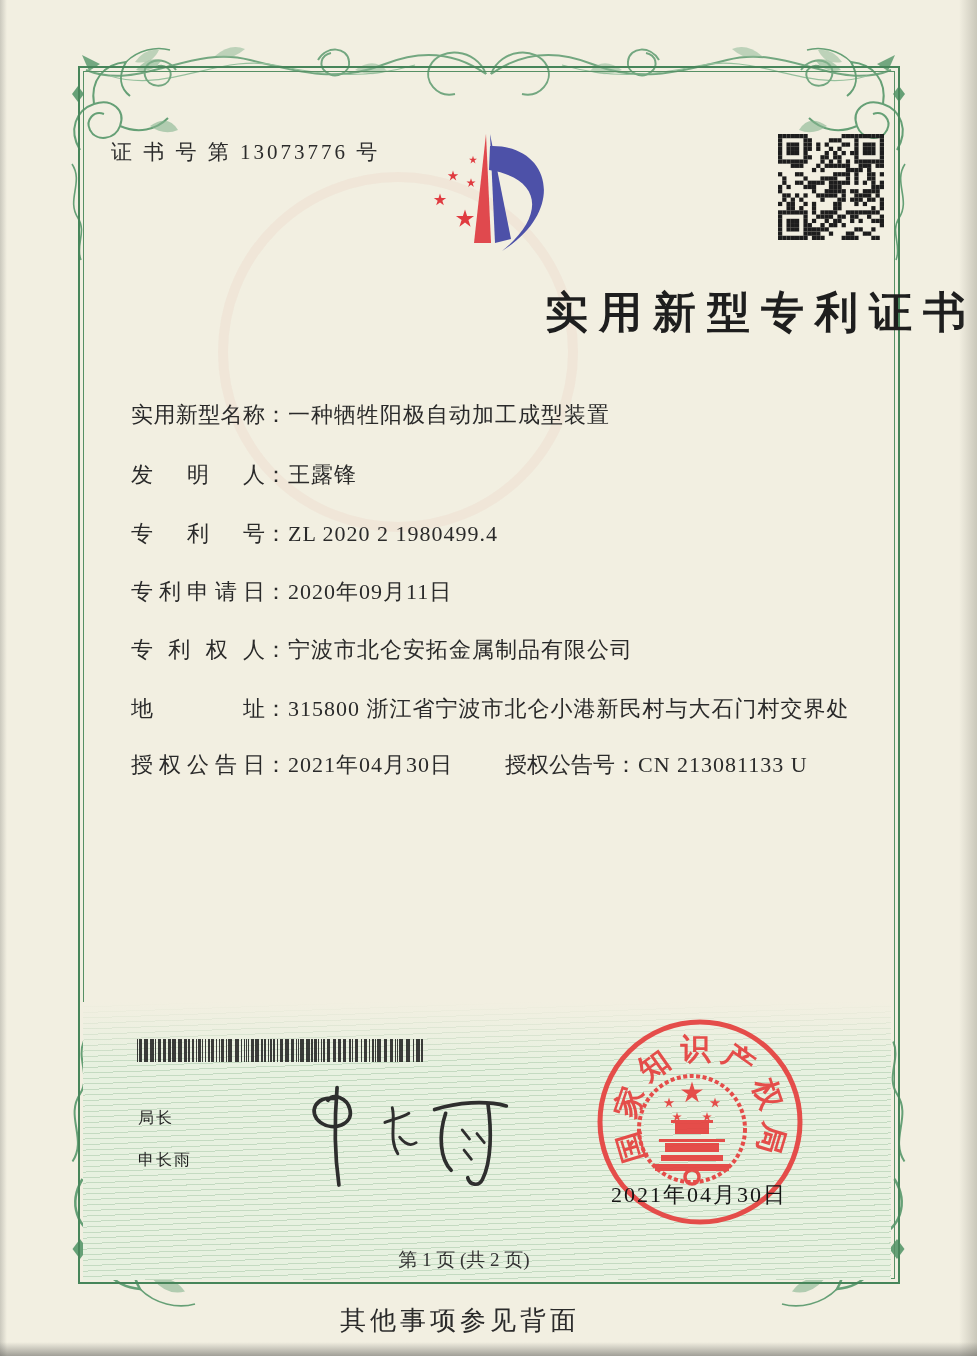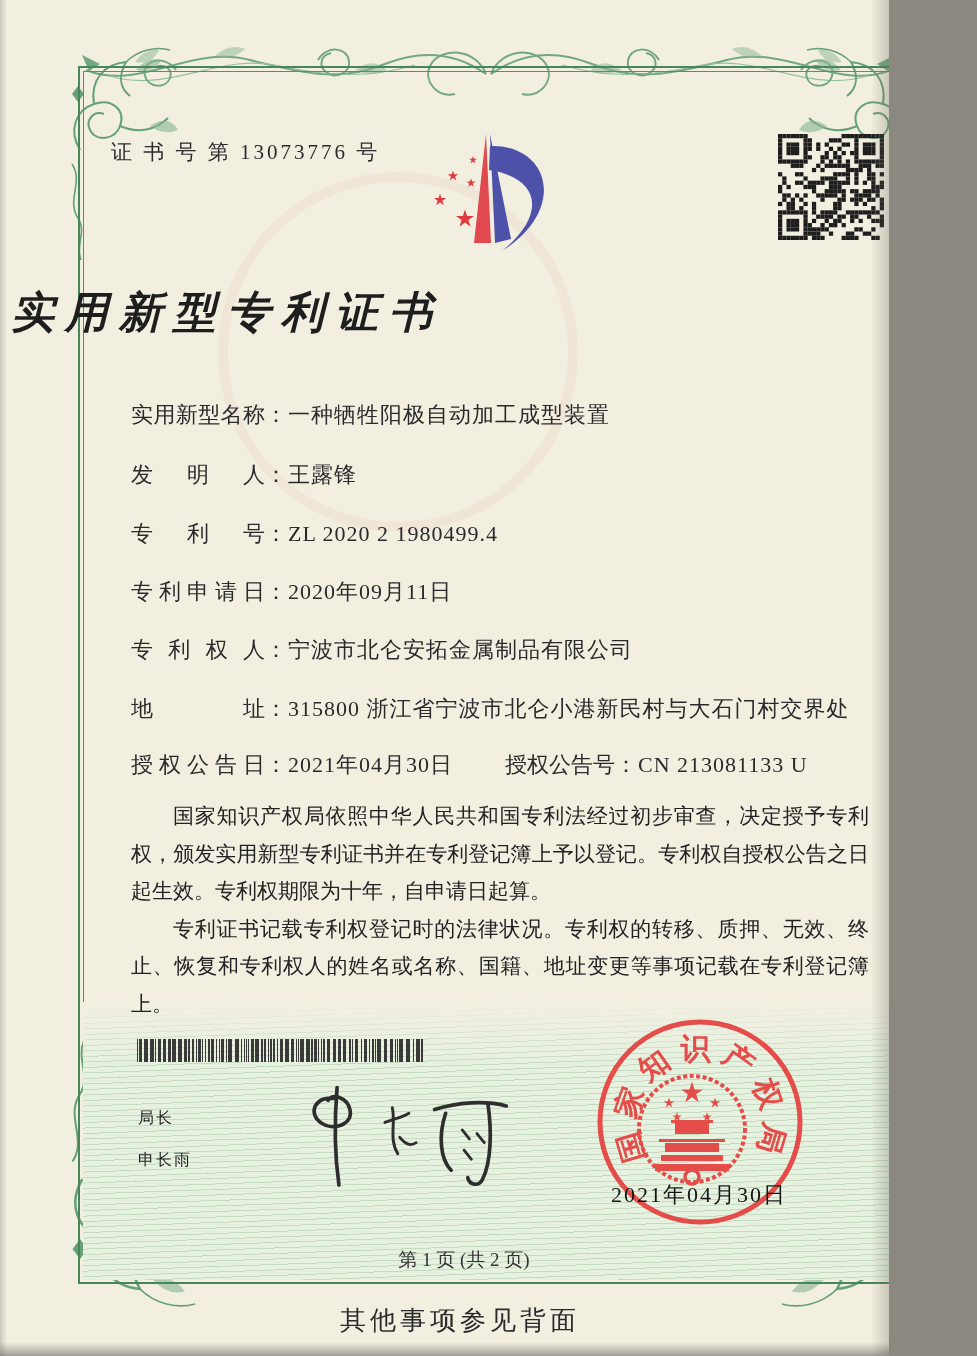--- a/index.html
+++ b/index.html
@@ -1,16 +1,16 @@
 <!DOCTYPE html>
 <html><head>
 <meta charset="utf-8">
 <style>
   html,body{margin:0;padding:0;background:#8a887f;}
-  #page{position:relative;width:889px;height:1356px;background:#f2efe1;overflow:hidden;
+  #page{position:relative;width:977px;height:1356px;background:#f2efe1;overflow:hidden;
         font-family:"Liberation Serif","DejaVu Serif",serif;color:#262626;}
   
   .edge-right{position:absolute;top:0;right:0;width:18px;height:100%;
       background:linear-gradient(to right,rgba(0,0,0,0),rgba(110,108,96,.30));}
   .edge-bottom{position:absolute;bottom:0;left:0;width:100%;height:14px;
       background:linear-gradient(to bottom,rgba(0,0,0,0),rgba(80,80,78,.50));}
   .edge-left{position:absolute;top:0;left:0;width:7px;height:100%;
       background:linear-gradient(to right,rgba(130,130,124,.35),rgba(0,0,0,0));}
   
   .frame{position:absolute;left:78px;top:66px;width:818px;height:1214px;
@@ -20,22 +20,22 @@
   .band{position:absolute;left:83px;top:1002px;width:808px;height:278px;
       background-color:#e7f1e0;
       background-image:repeating-linear-gradient(178deg,rgba(255,255,255,0) 0px,rgba(255,255,255,0) 4.5px,
         rgba(122,170,128,.32) 4.5px,rgba(122,170,128,.32) 5.5px);}
   .band::before{content:"";position:absolute;top:0;left:0;right:0;height:62px;
       background:linear-gradient(#f2efe1,rgba(242,239,225,0));}
   
   .ghost-seal{position:absolute;left:218px;top:172px;width:340px;height:340px;border-radius:50%;
       border:10px solid rgba(222,140,130,.09);}
   .cert-no{position:absolute;left:111px;top:138px;font-size:21px;letter-spacing:3px;color:#2b2b2b;}
-  .title{position:absolute;left:0;right:0;top:284px;text-align:left;font-size:43px;font-weight:bold;
-      letter-spacing:11px;padding-left:11px;font-family:"Liberation Sans","DejaVu Sans",sans-serif;color:#1e1e1e;font-style:italic;}
+  .title{position:absolute;left:0;right:0;top:284px;text-align:right;font-size:43px;font-weight:bold;
+      letter-spacing:11px;padding-left:11px;font-family:"Liberation Sans","DejaVu Sans",sans-serif;color:#1e1e1e;}
   .row{position:absolute;left:131px;font-size:22px;line-height:30px;white-space:nowrap;color:#2a2a2a;}
   .flabel{display:inline-block;width:134px;text-align:justify;text-align-last:justify;vertical-align:bottom;}
   .fvalue{margin-left:1px;letter-spacing:1px;}
   .pair2{margin-left:52px;}
   .body-text{position:absolute;left:131px;top:798px;width:738px;font-size:21px;line-height:37.5px;
       text-align:justify;color:#222;}
   .body-text p{margin:0;text-indent:2em;}
   .official{position:absolute;left:138px;font-size:16px;letter-spacing:2px;color:#1f1f1f;}
   .seal-date{position:absolute;left:593px;top:1180px;width:212px;text-align:center;
       font-size:22px;letter-spacing:2px;color:#161616;}
@@ -445,24 +445,20 @@
   <div class="row" style="top:635px">
     <span class="flabel">专利权人</span><span>：</span><span class="fvalue">宁波市北仑安拓金属制品有限公司</span>
   </div>
   <div class="row" style="top:694px">
     <span class="flabel">地址</span><span>：</span><span class="fvalue">315800 浙江省宁波市北仑小港新民村与大石门村交界处</span>
   </div>
   <div class="row" style="top:750px">
     <span class="flabel">授权公告日</span><span>：</span><span class="fvalue">2021年04月30日</span><span class="pair2"><span>授权公告号</span><span>：</span><span class="fvalue">CN 213081133 U</span></span>
   </div>
 
-  <div class="body-text">
-    <p>国家知识产权局依照中华人民共和国专利法经过初步审查，决定授予专利权，颁发实用新型专利证书并在专利登记簿上予以登记。专利权自授权公告之日起生效。专利权期限为十年，自申请日起算。</p>
-    <p>专利证书记载专利权登记时的法律状况。专利权的转移、质押、无效、终止、恢复和专利权人的姓名或名称、国籍、地址变更等事项记载在专利登记簿上。</p>
-  </div>
 
   <svg id="barcode" class="abs" width="292" height="23" style="left:137px;top:1039px;">
       <g fill="#1c1c1c" opacity=".85">
         <rect x="0" y="0" width="1" height="23"></rect>
         <rect x="2" y="0" width="3" height="23"></rect>
         <rect x="7" y="0" width="4" height="23"></rect>
         <rect x="13" y="0" width="4" height="23"></rect>
         <rect x="18" y="0" width="1" height="23"></rect>
         <rect x="21" y="0" width="3" height="23"></rect>
         <rect x="26" y="0" width="3" height="23"></rect>

